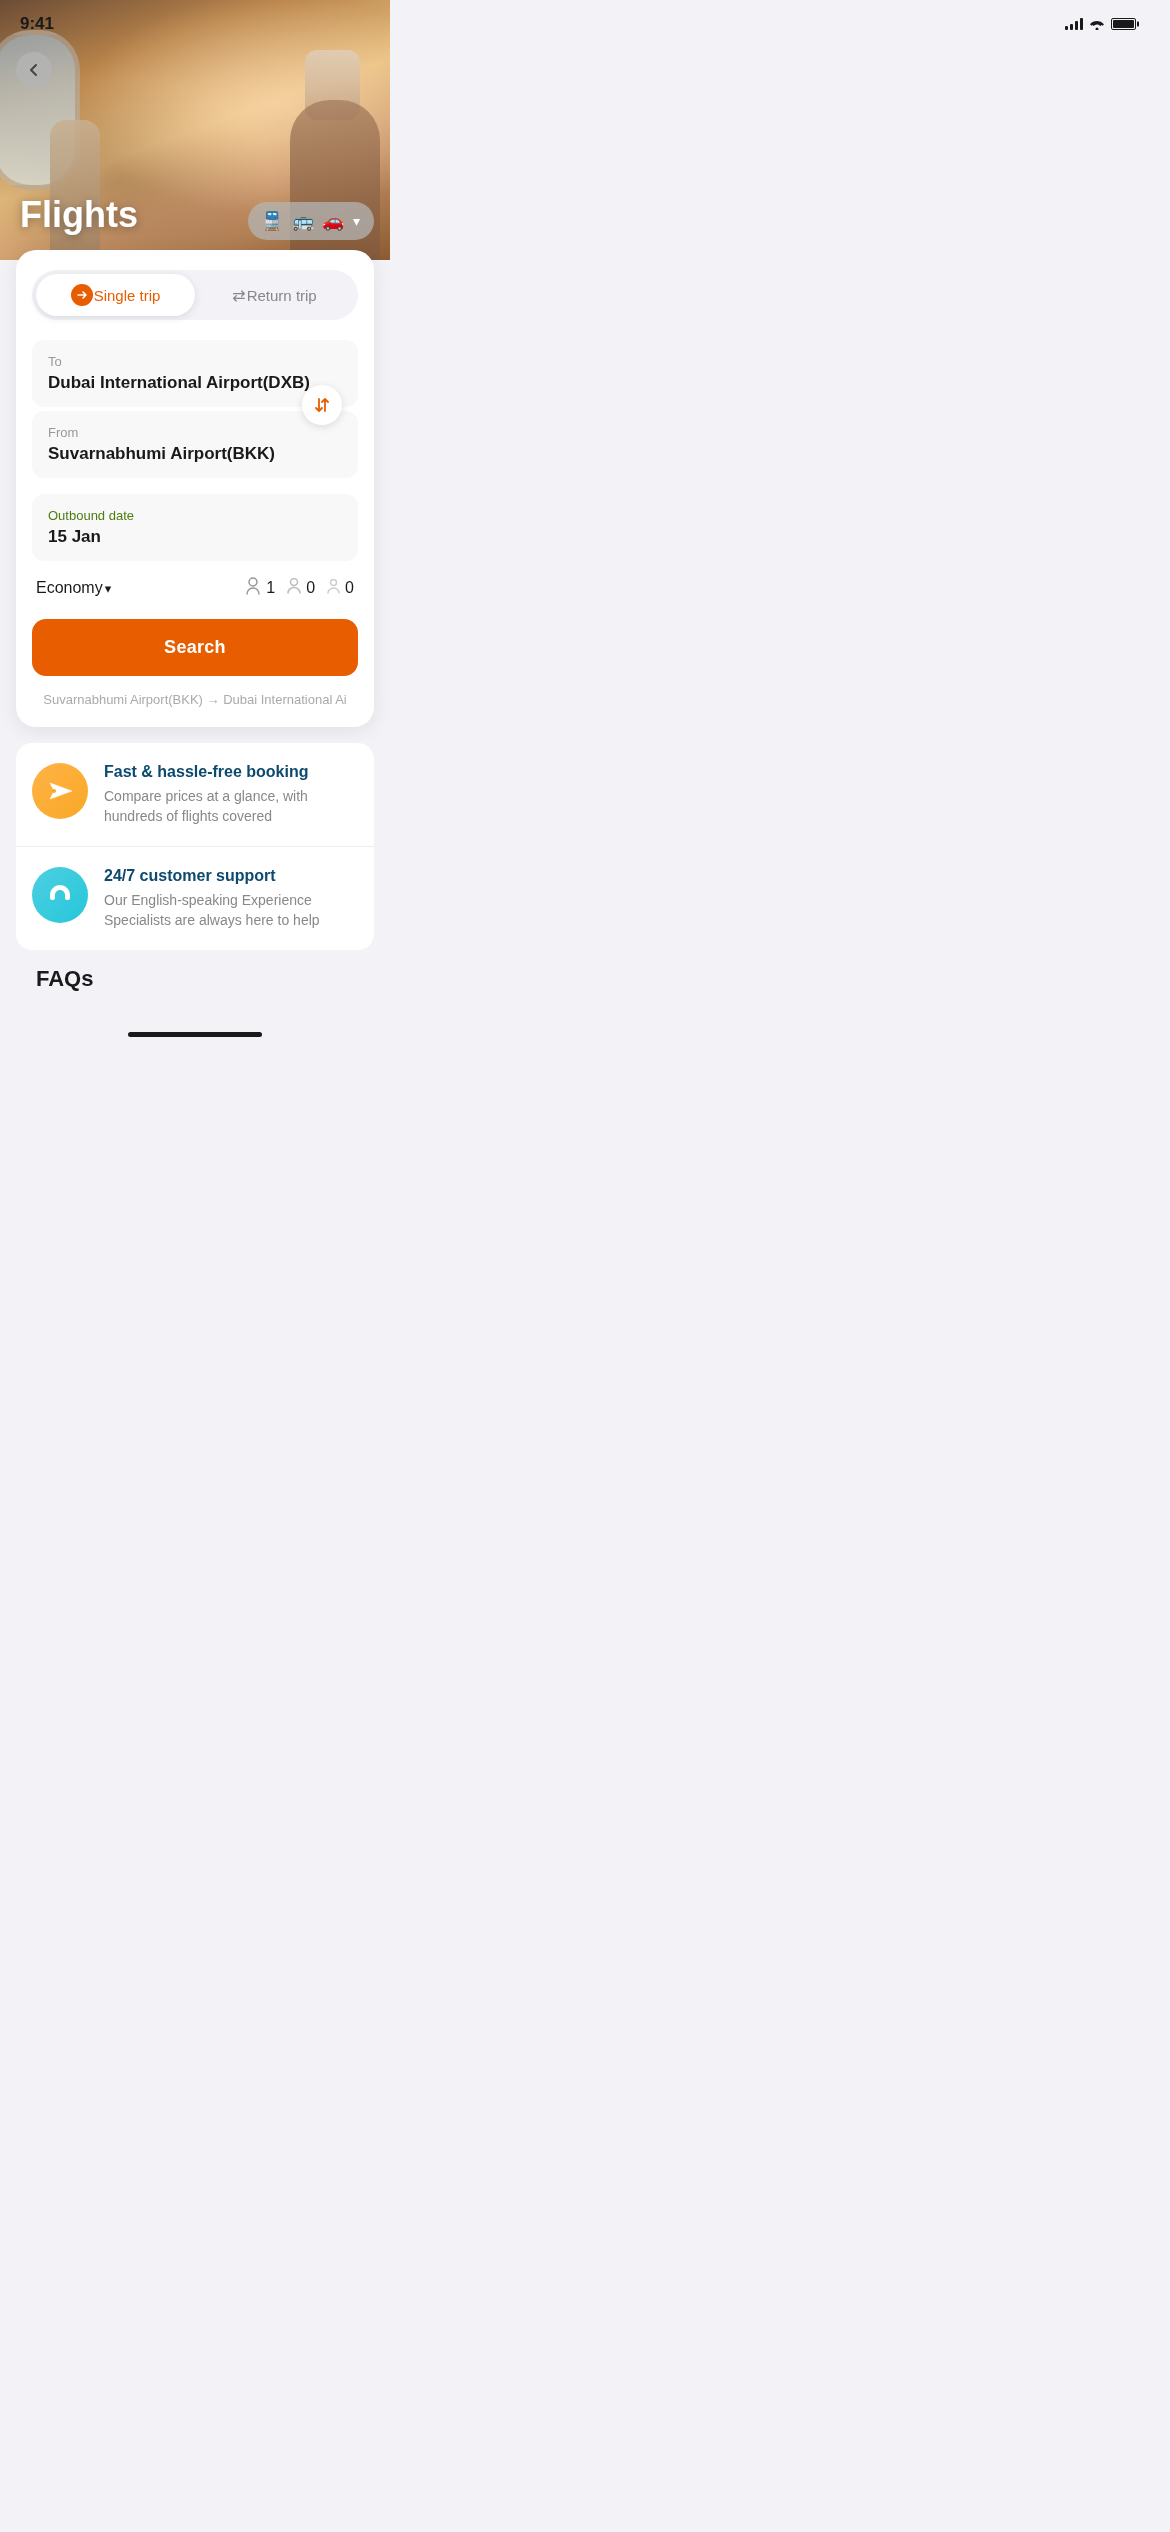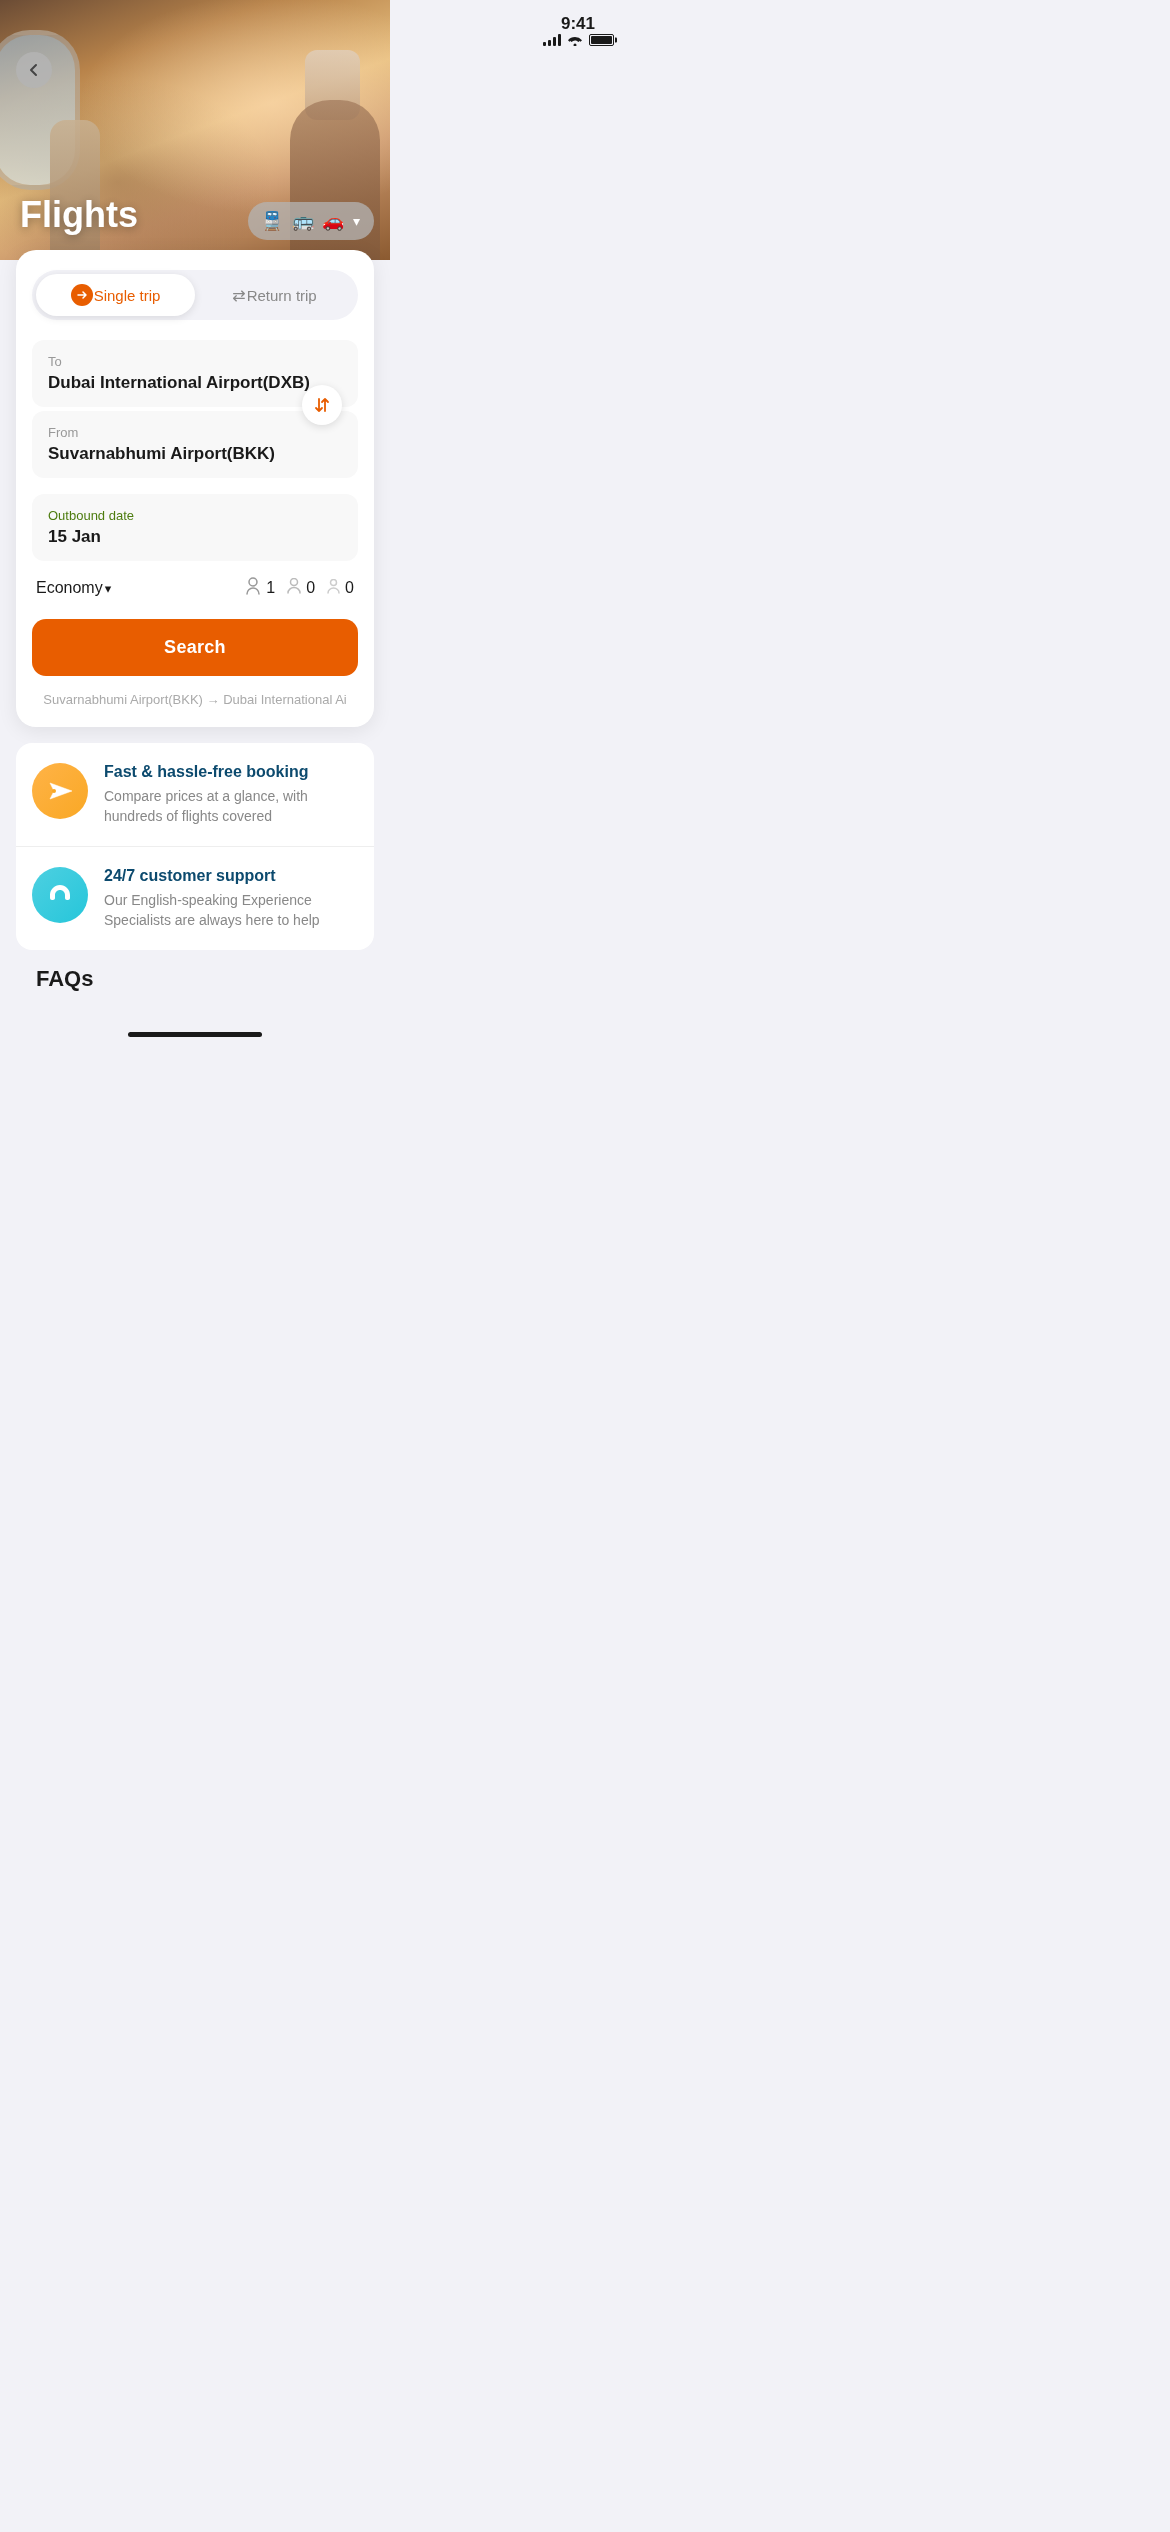--- a/index.html
+++ b/index.html
@@ -17,21 +17,20 @@
     .status-bar {
       display: flex;
       justify-content: space-between;
       align-items: center;
       padding: 14px 20px 4px;
       position: absolute;
       top: 0;
       left: 0;
       right: 14px;
       z-index: 10;
-      flex-direction: column;
     }
     .status-time {
       font-size: 17px;
       font-weight: 600;
       color: #1a1a1a;
     }
     .status-icons {
       display: flex;
       align-items: center;
       gap: 6px;

